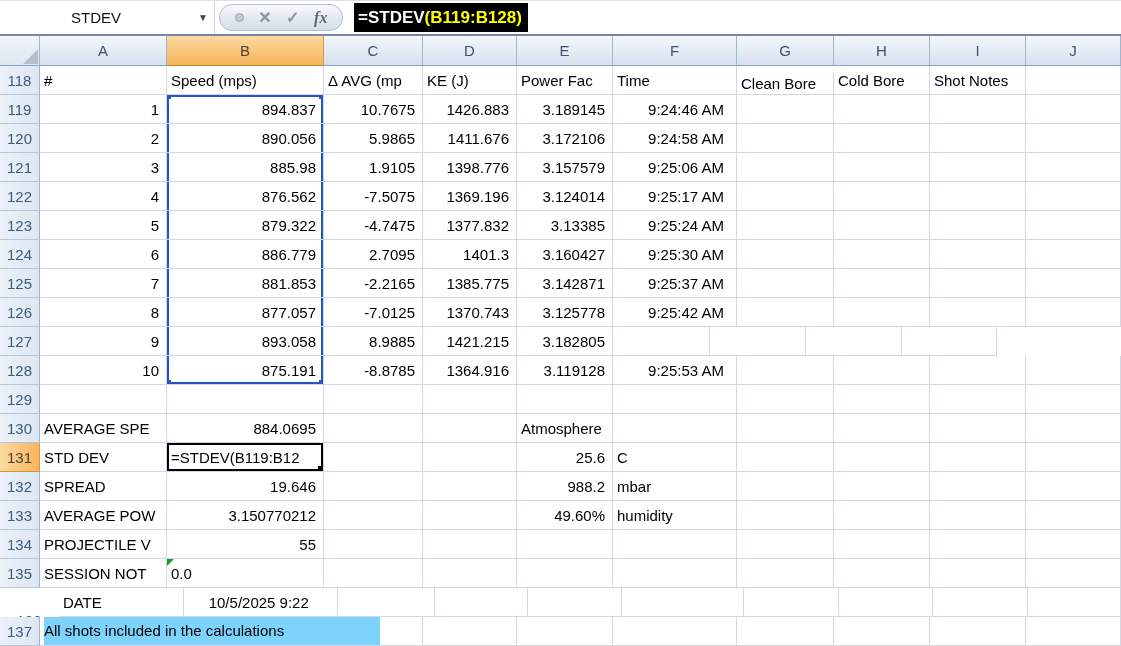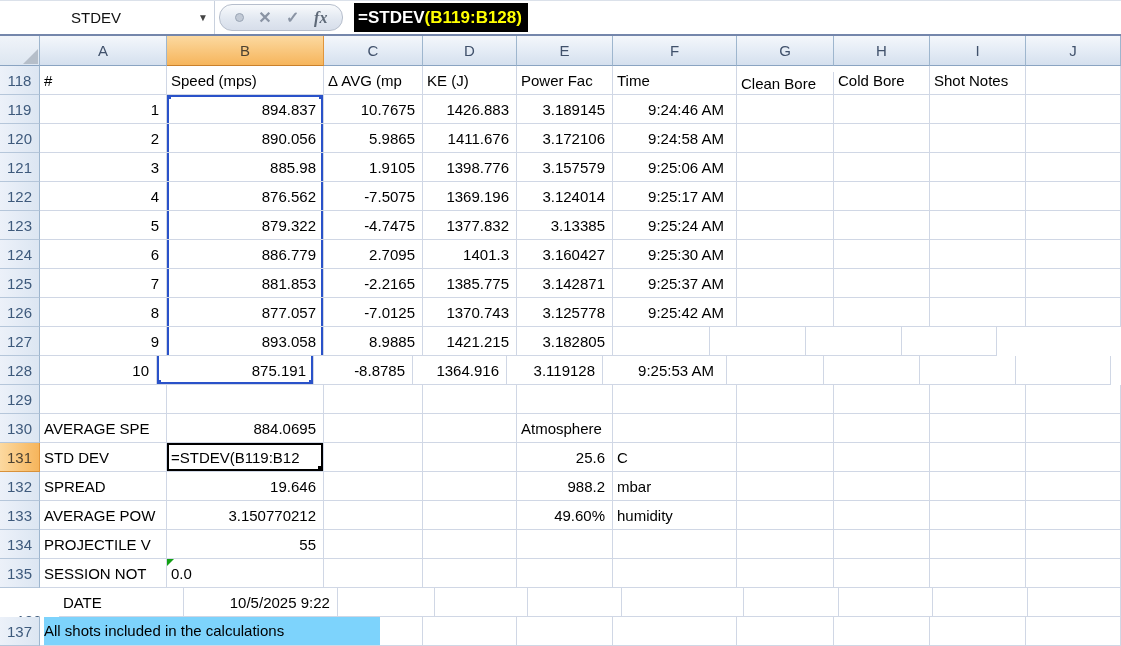--- a/index.html
+++ b/index.html
@@ -362,21 +362,21 @@
       <div class="cell ar" style="width: 96px;">
         <span>3.182805</span>
       </div>
       <div class="cell" style="width: 97px;"></div>
       <div class="cell" style="width: 96px;"></div>
       <div class="cell" style="width: 96px;"></div>
       <div class="cell" style="width: 95px;"></div>
     </div>
     <div class="row">
       <div class="rowhdr" style="width: 40px;">128</div>
-      <div class="cell ar" style="width: 117px;">
+      <div class="cell ar" style="width: 127px;">
         <span>10</span>
       </div>
       <div class="cell ar cell-in-range" style="width: 157px;">
         <span>875.191</span>
         <div class="rh rh-bl"></div>
         <div class="rh rh-br"></div>
         <div class="rngb" style="border-left: 2px solid rgb(42, 82, 201); border-right: 2px solid rgb(42, 82, 201); border-bottom: 2px solid rgb(42, 82, 201);"></div>
       </div>
       <div class="cell ar" style="width: 99px;">
         <span>-8.8785</span>
@@ -524,21 +524,21 @@
       <div class="cell" style="width: 97px;"></div>
       <div class="cell" style="width: 96px;"></div>
       <div class="cell" style="width: 96px;"></div>
       <div class="cell" style="width: 95px;"></div>
     </div>
     <div class="row">
       <div class="rowhdr" style="width: 60px; margin-top: 32px;">136</div>
       <div class="cell" style="width: 127px;">
         <span>DATE</span>
       </div>
-      <div class="cell ar" style="width: 157px;">
+      <div class="cell ar" style="width: 157px; justify-content: center;">
         <span>10/5/2025 9:22</span>
       </div>
       <div class="cell" style="width: 99px;"></div>
       <div class="cell" style="width: 94px;"></div>
       <div class="cell" style="width: 96px;"></div>
       <div class="cell" style="width: 124px;"></div>
       <div class="cell" style="width: 97px;"></div>
       <div class="cell" style="width: 96px;"></div>
       <div class="cell" style="width: 96px;"></div>
       <div class="cell" style="width: 95px;"></div>

